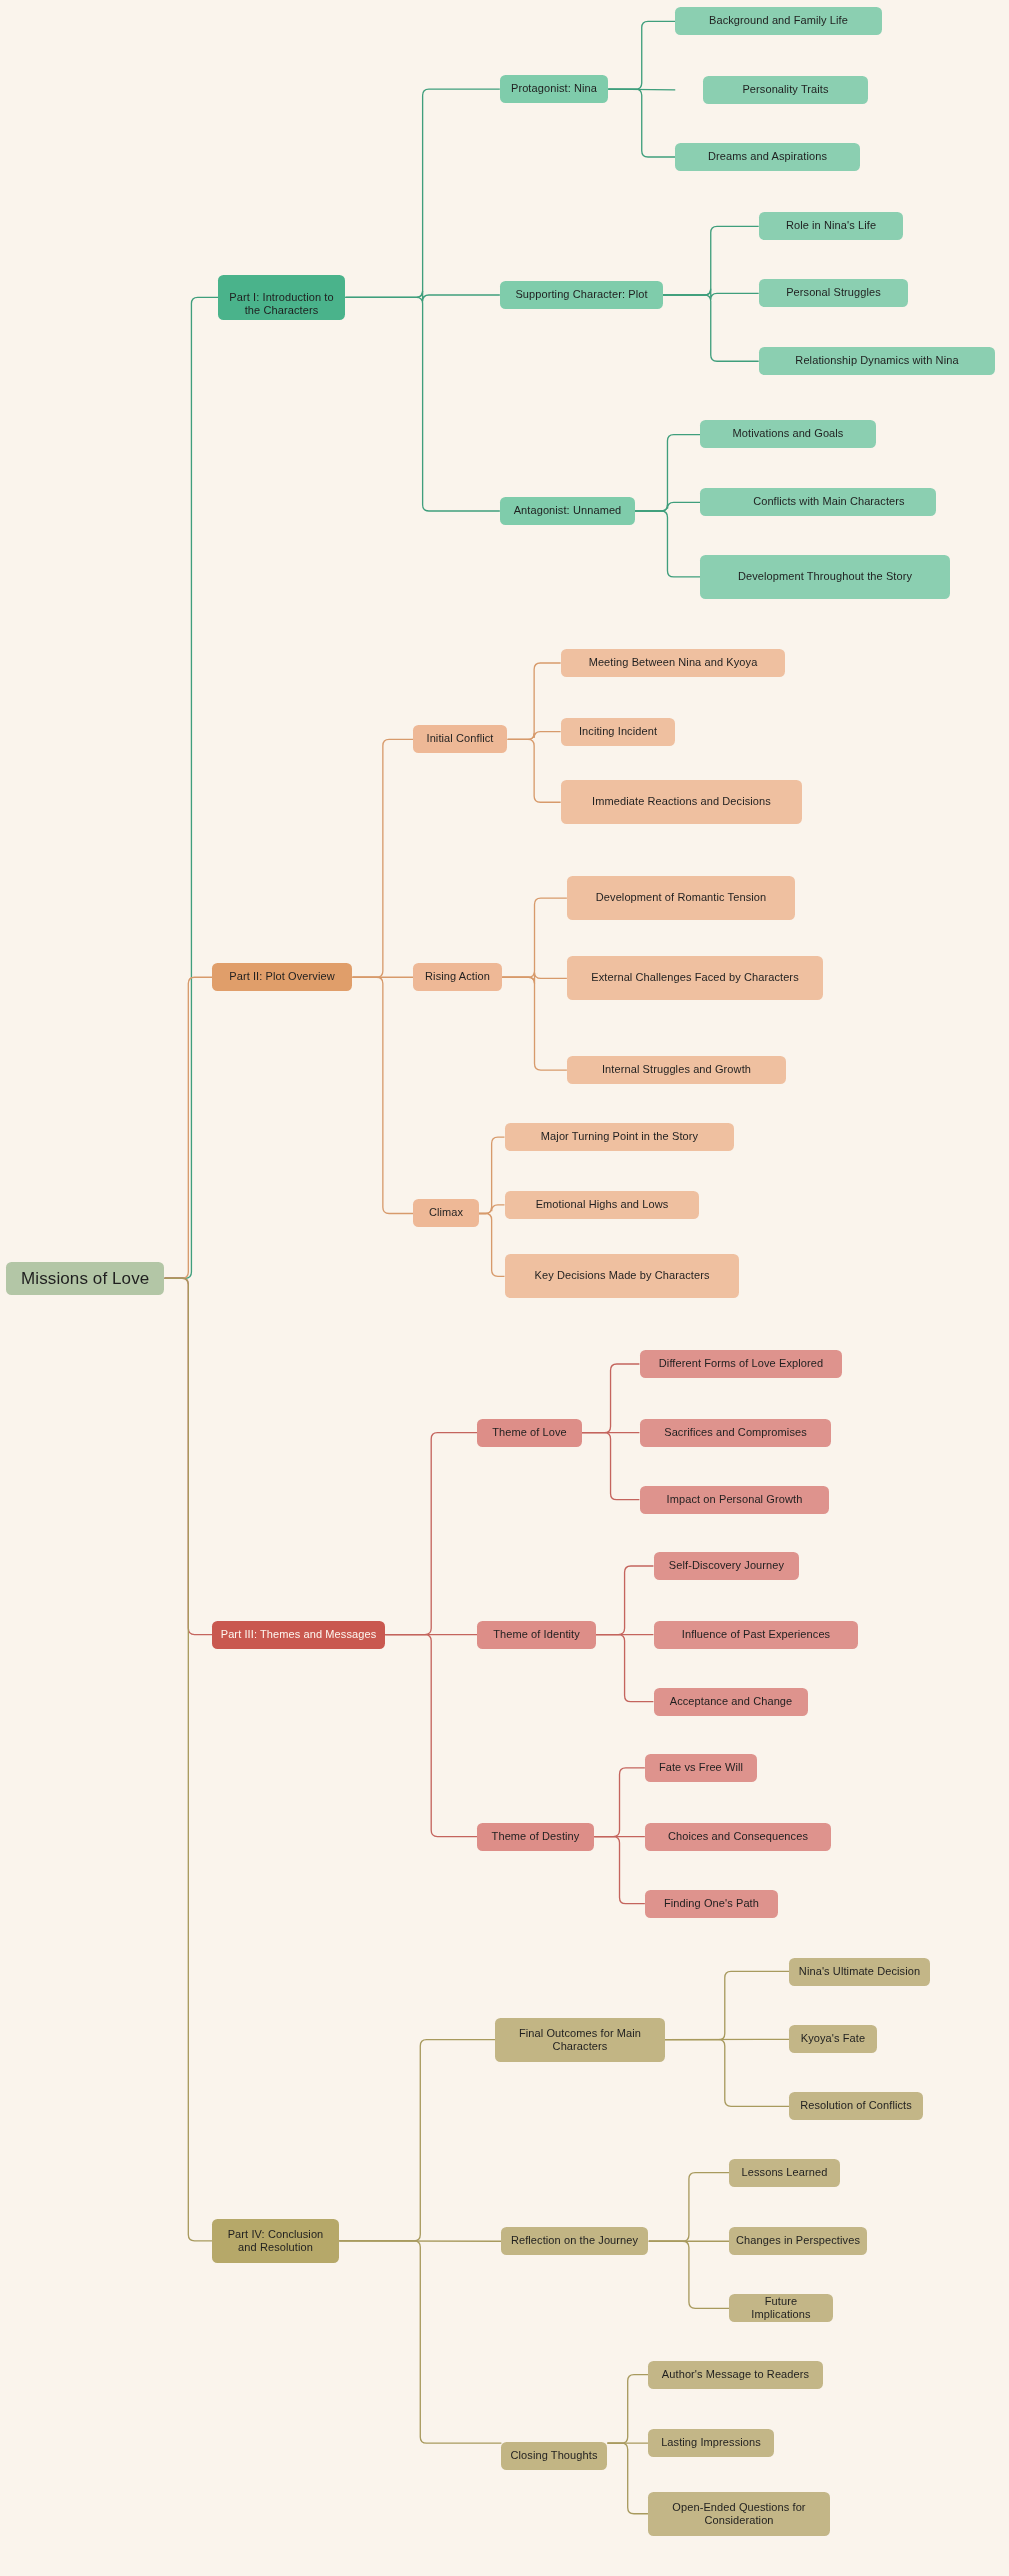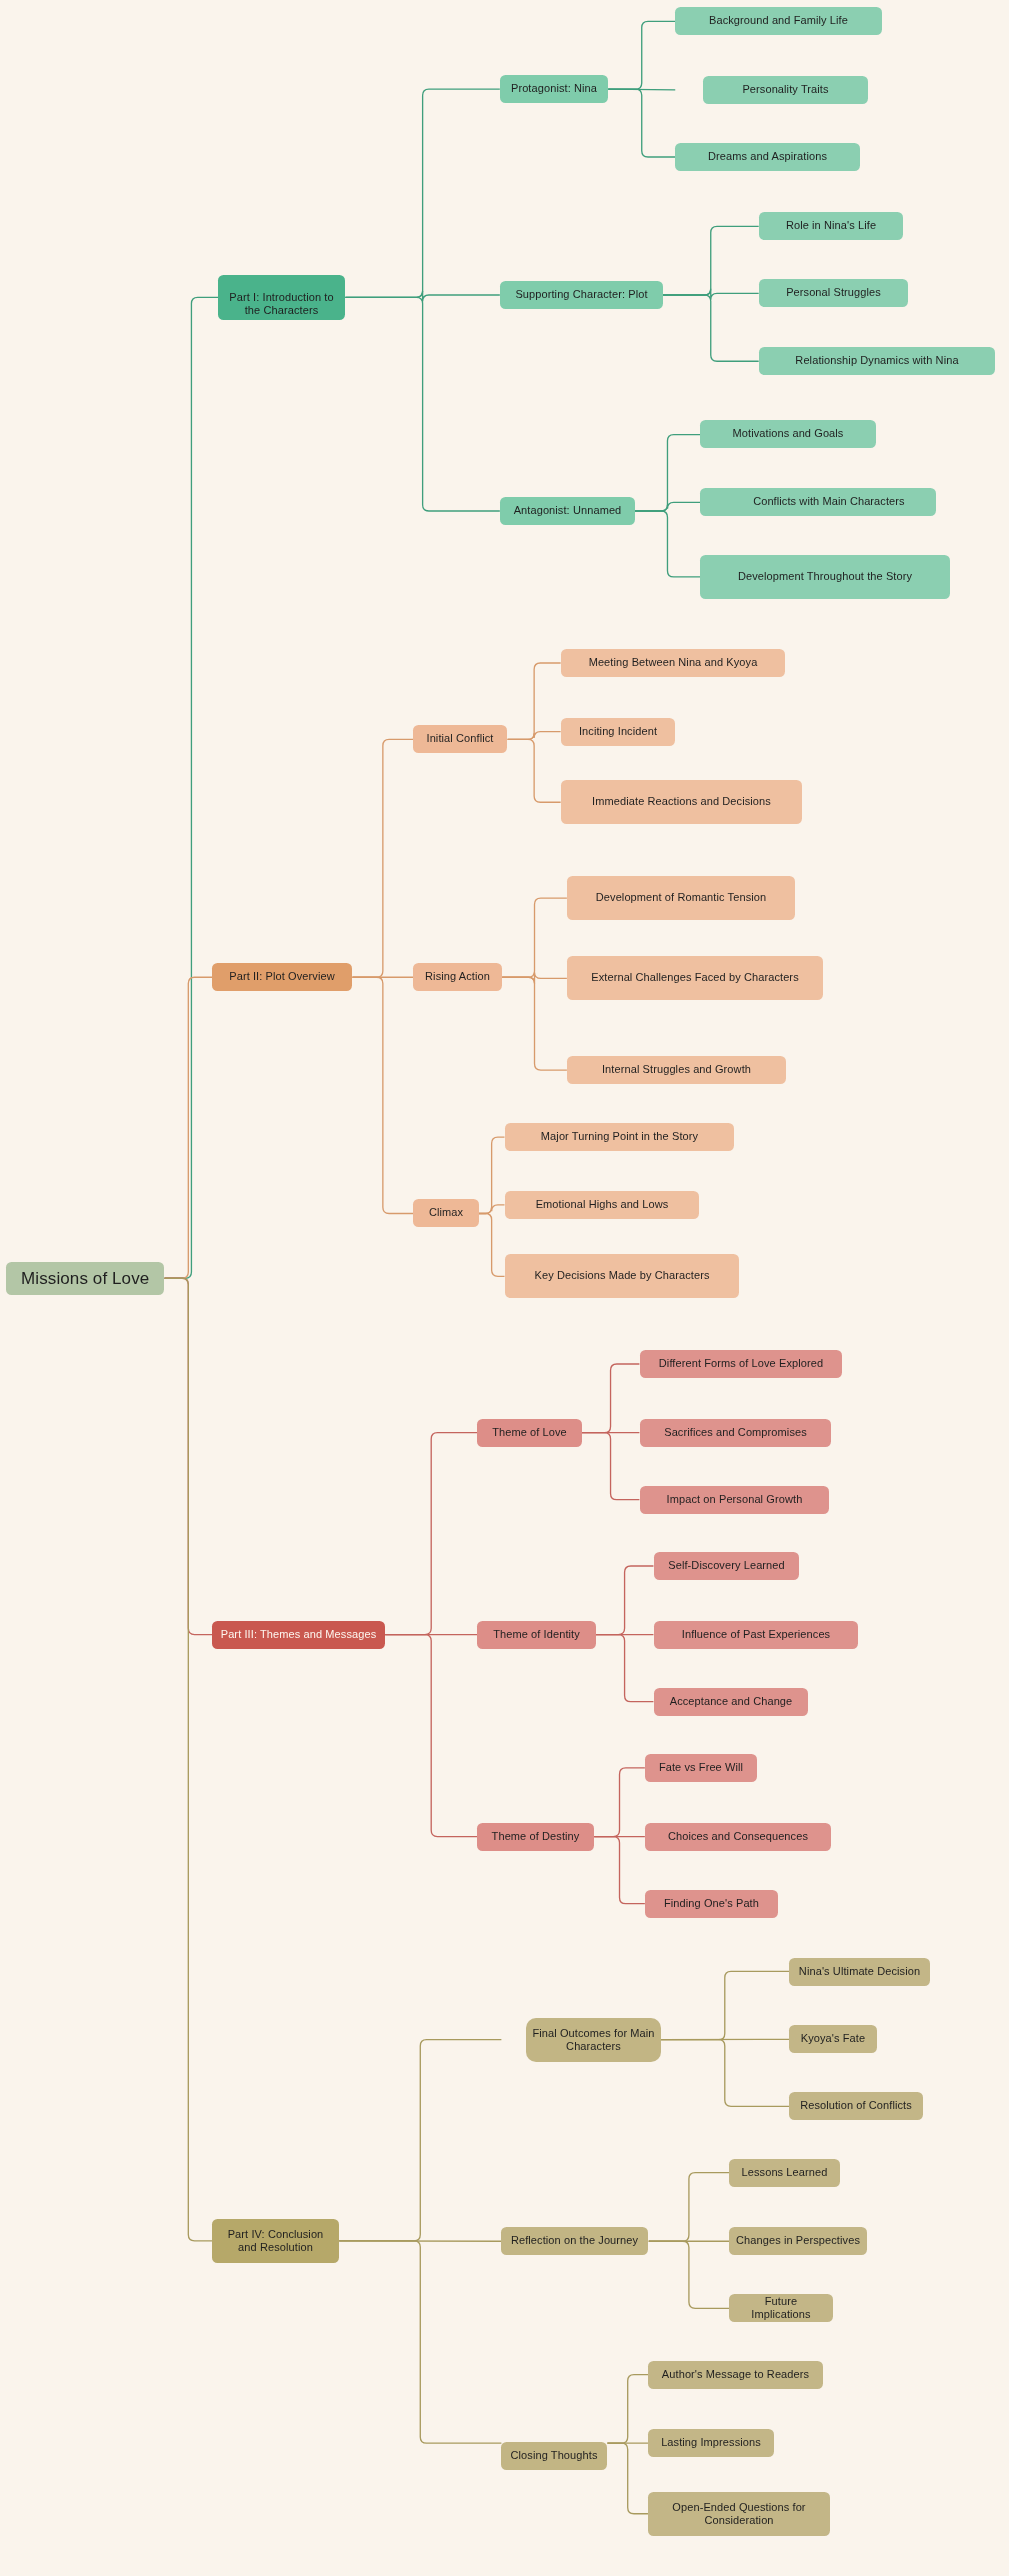--- a/index.html
+++ b/index.html
@@ -189,21 +189,21 @@
     <div class="node r3" style="left: 640px; top: 1419px; width: 191px; height: 28px;">
       <span>Sacrifices and Compromises</span>
     </div>
     <div class="node r3" style="left: 640px; top: 1486px; width: 189px; height: 28px;">
       <span>Impact on Personal Growth</span>
     </div>
     <div class="node r2" style="left: 477px; top: 1621px; width: 119px; height: 28px;">
       <span>Theme of Identity</span>
     </div>
     <div class="node r3" style="left: 654px; top: 1552px; width: 145px; height: 28px;">
-      <span>Self-Discovery Learned</span>
+      <span>Self-Discovery Journey</span>
     </div>
     <div class="node r3" style="left: 654px; top: 1621px; width: 204px; height: 28px;">
       <span>Influence of Past Experiences</span>
     </div>
     <div class="node r3" style="left: 654px; top: 1688px; width: 154px; height: 28px;">
       <span>Acceptance and Change</span>
     </div>
     <div class="node r2" style="left: 477px; top: 1823px; width: 117px; height: 28px;">
       <span>Theme of Destiny</span>
     </div>
@@ -212,21 +212,21 @@
     </div>
     <div class="node r3" style="left: 645px; top: 1823px; width: 186px; height: 28px;">
       <span>Choices and Consequences</span>
     </div>
     <div class="node r3" style="left: 645px; top: 1890px; width: 133px; height: 28px;">
       <span>Finding One's Path</span>
     </div>
     <div class="node k1" style="left: 212px; top: 2219px; width: 127px; height: 44px;">
       <span>Part IV: Conclusion and Resolution</span>
     </div>
-    <div class="node k2" style="left: 526px; top: 2018px; width: 135px; height: 44px; border-radius: 10px;">
+    <div class="node k2" style="left: 495px; top: 2018px; width: 170px; height: 44px;">
       <span>Final Outcomes for Main Characters</span>
     </div>
     <div class="node k3" style="left: 789px; top: 1958px; width: 141px; height: 28px;">
       <span>Nina's Ultimate Decision</span>
     </div>
     <div class="node k3" style="left: 789px; top: 2025px; width: 88px; height: 28px;">
       <span>Kyoya's Fate</span>
     </div>
     <div class="node k3" style="left: 789px; top: 2092px; width: 134px; height: 28px;">
       <span>Resolution of Conflicts</span>

